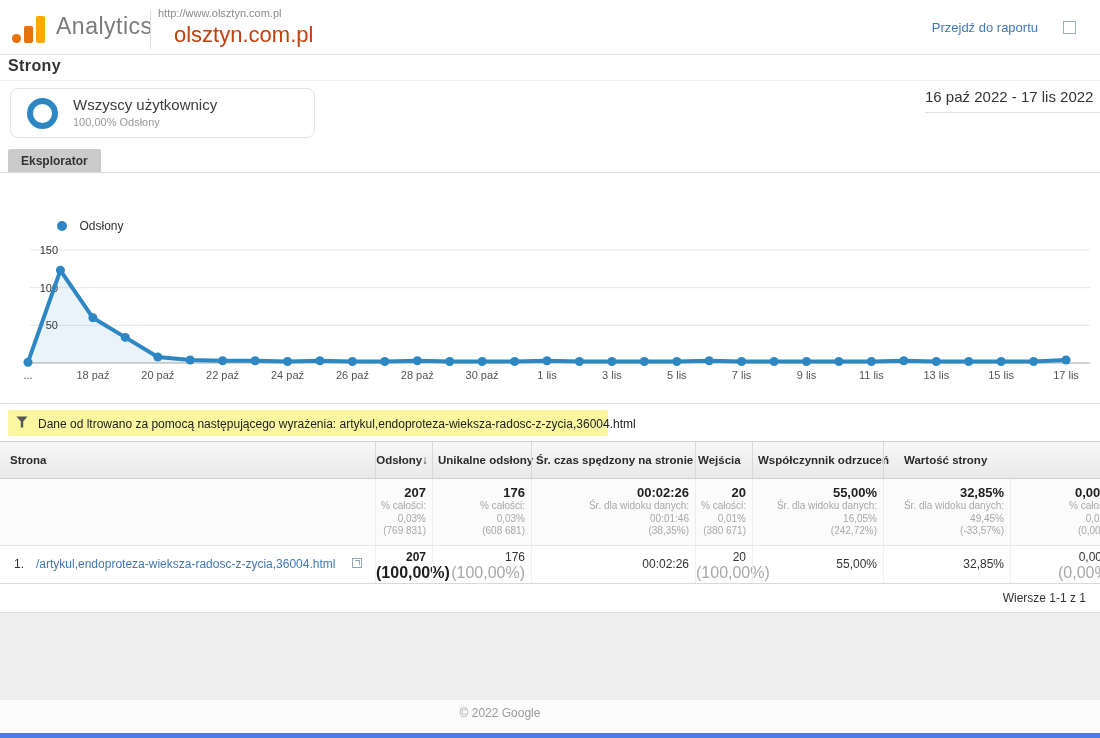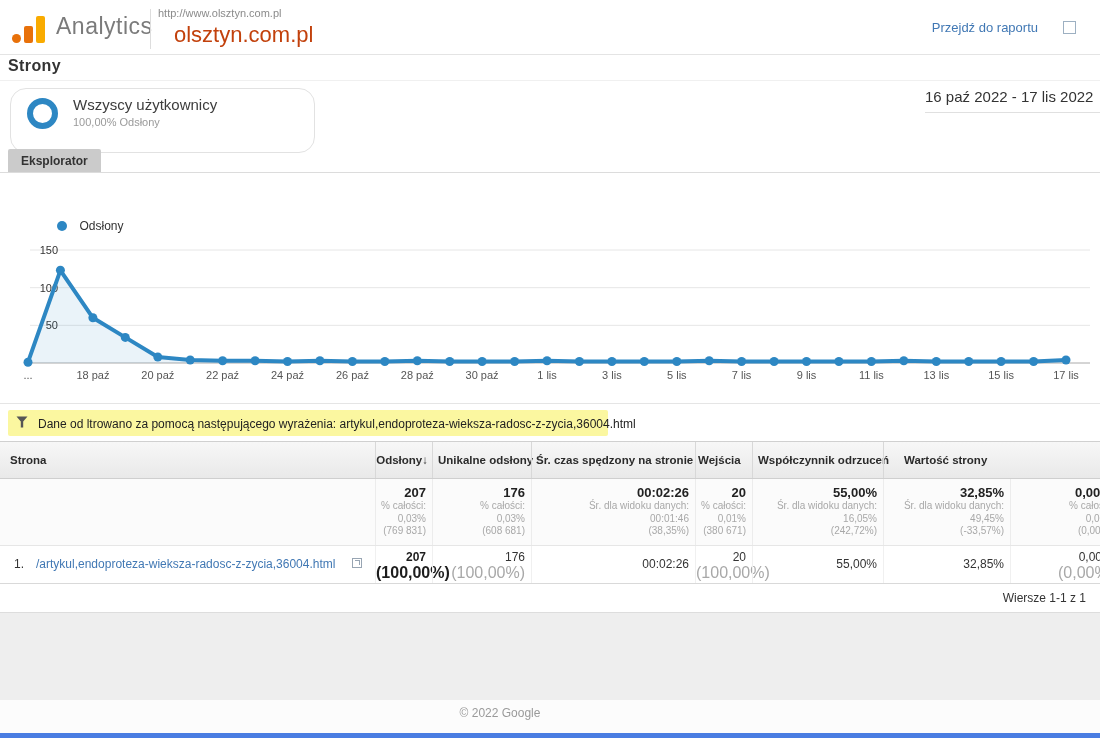--- a/index.html
+++ b/index.html
@@ -18,21 +18,21 @@
   .brand { position:absolute; left:56px; top:13px; font-size:23px; color:#7b7b7b; letter-spacing:0.5px; }
   .hdr-divider { position:absolute; left:150px; top:9px; width:1px; height:40px; background:#ddd; }
   .site-url { position:absolute; left:158px; top:7px; font-size:11px; color:#8b8b8b; }
   .site-name { position:absolute; left:174px; top:22px; font-size:22px; color:#c2410c; }
   .report-link { position:absolute; right:62px; top:20px; font-size:13px; color:#4178b4; text-decoration:none; cursor:pointer; }
   .popup-icon { position:absolute; right:24px; top:21px; width:13px; height:13px; border:1px solid #9db0c2; background:#fff; }
 
   
   .page-title { position:absolute; left:8px; top:57px; font-size:16px; font-weight:bold; color:#333; letter-spacing:0.4px; }
   .title-rule { position:absolute; left:0; top:80px; width:1100px; height:1px; background:#f0f0f0; }
-  .segment-card { position:absolute; left:10px; top:88px; width:305px; height:65px; border:1px solid #e2e2e2; border-radius:16px; background:#fff; cursor:pointer; }
+  .segment-card { position:absolute; left:10px; top:88px; width:305px; height:50px; border:1px solid #e2e2e2; border-radius:8px; background:#fff; cursor:pointer; }
   .segment-donut { position:absolute; left:16px; top:9px; width:31px; height:31px; border:6px solid #2d87c3; border-radius:50%; }
   .segment-name { position:absolute; left:62px; top:7px; font-size:15px; color:#3c3c3c; }
   .segment-detail { position:absolute; left:62px; top:27px; font-size:11px; color:#9a9a9a; }
   .date-range { position:absolute; left:925px; top:88px; width:192px; font-size:15px; color:#333; white-space:nowrap; padding-bottom:7px; border-bottom:1px solid #e0e0e0; cursor:pointer; }
 
   
   .tab-strip-rule { position:absolute; left:0; top:172px; width:1100px; height:1px; background:#dcdcdc; }
   .tab { position:absolute; left:8px; top:149px; height:24px; padding:5px 13px; background:#cbcbcb; font-size:12px; font-weight:bold; color:#333; border-radius:2px 2px 0 0; cursor:pointer; }
 
   

